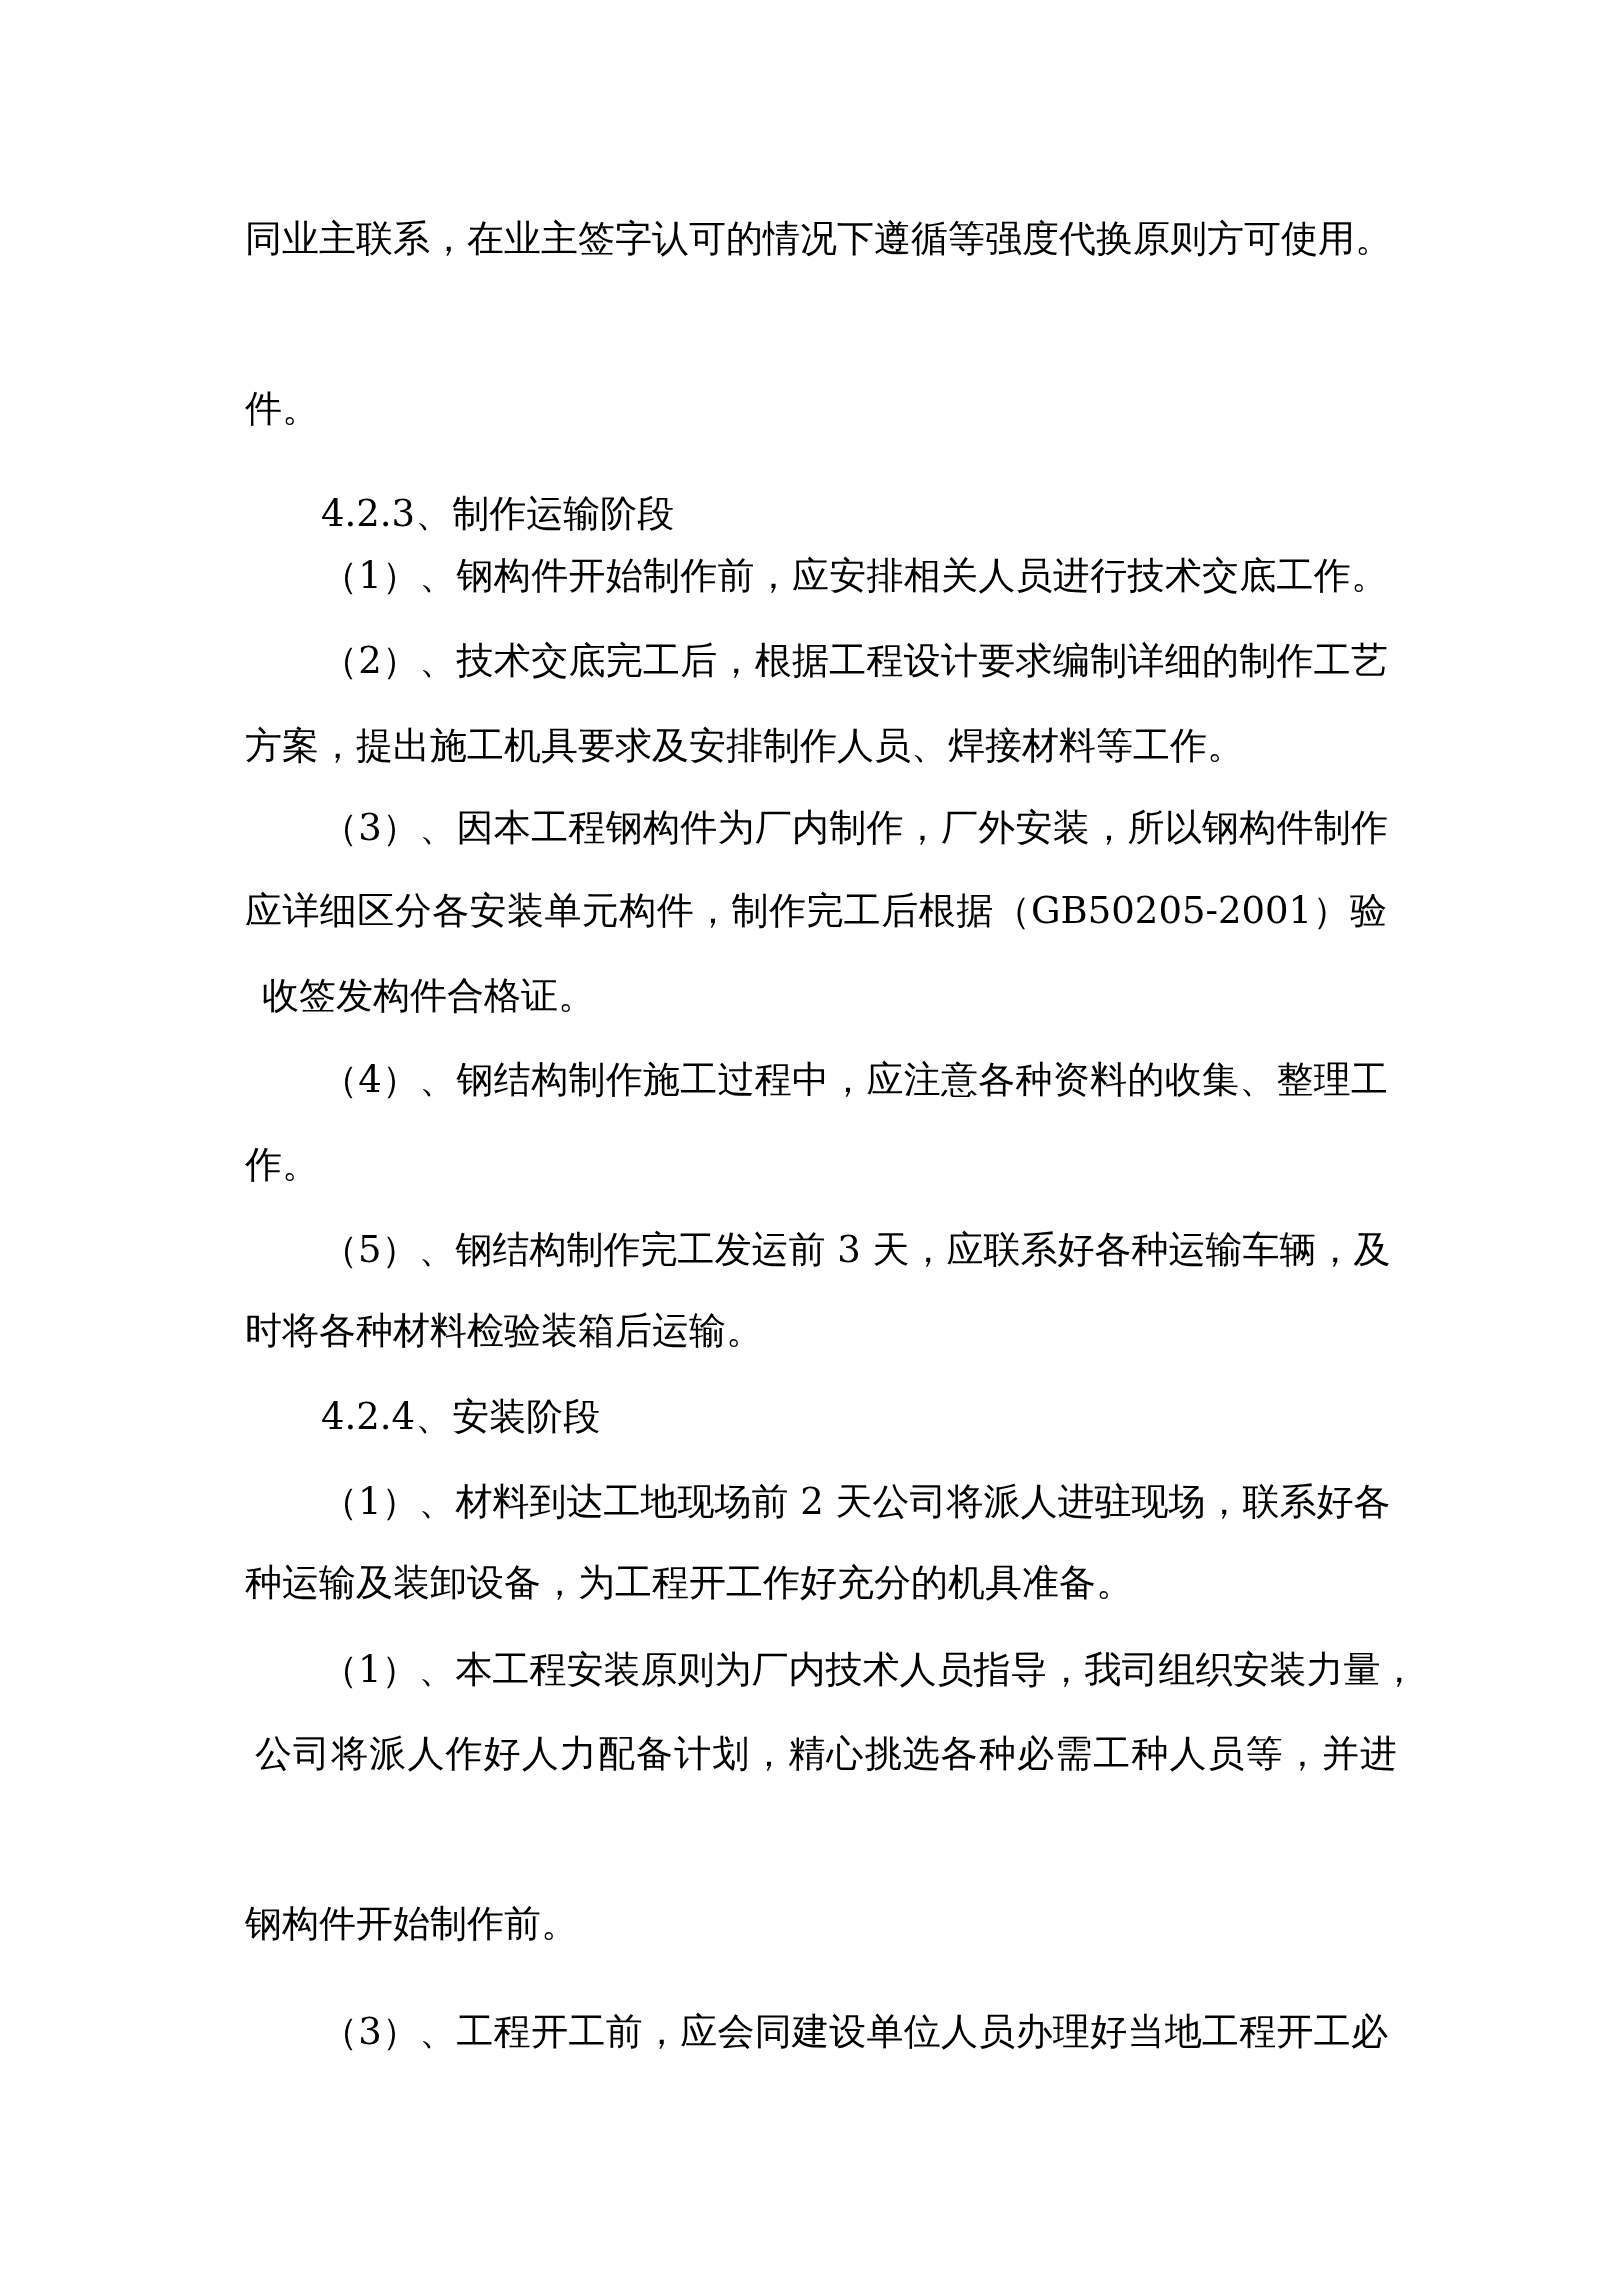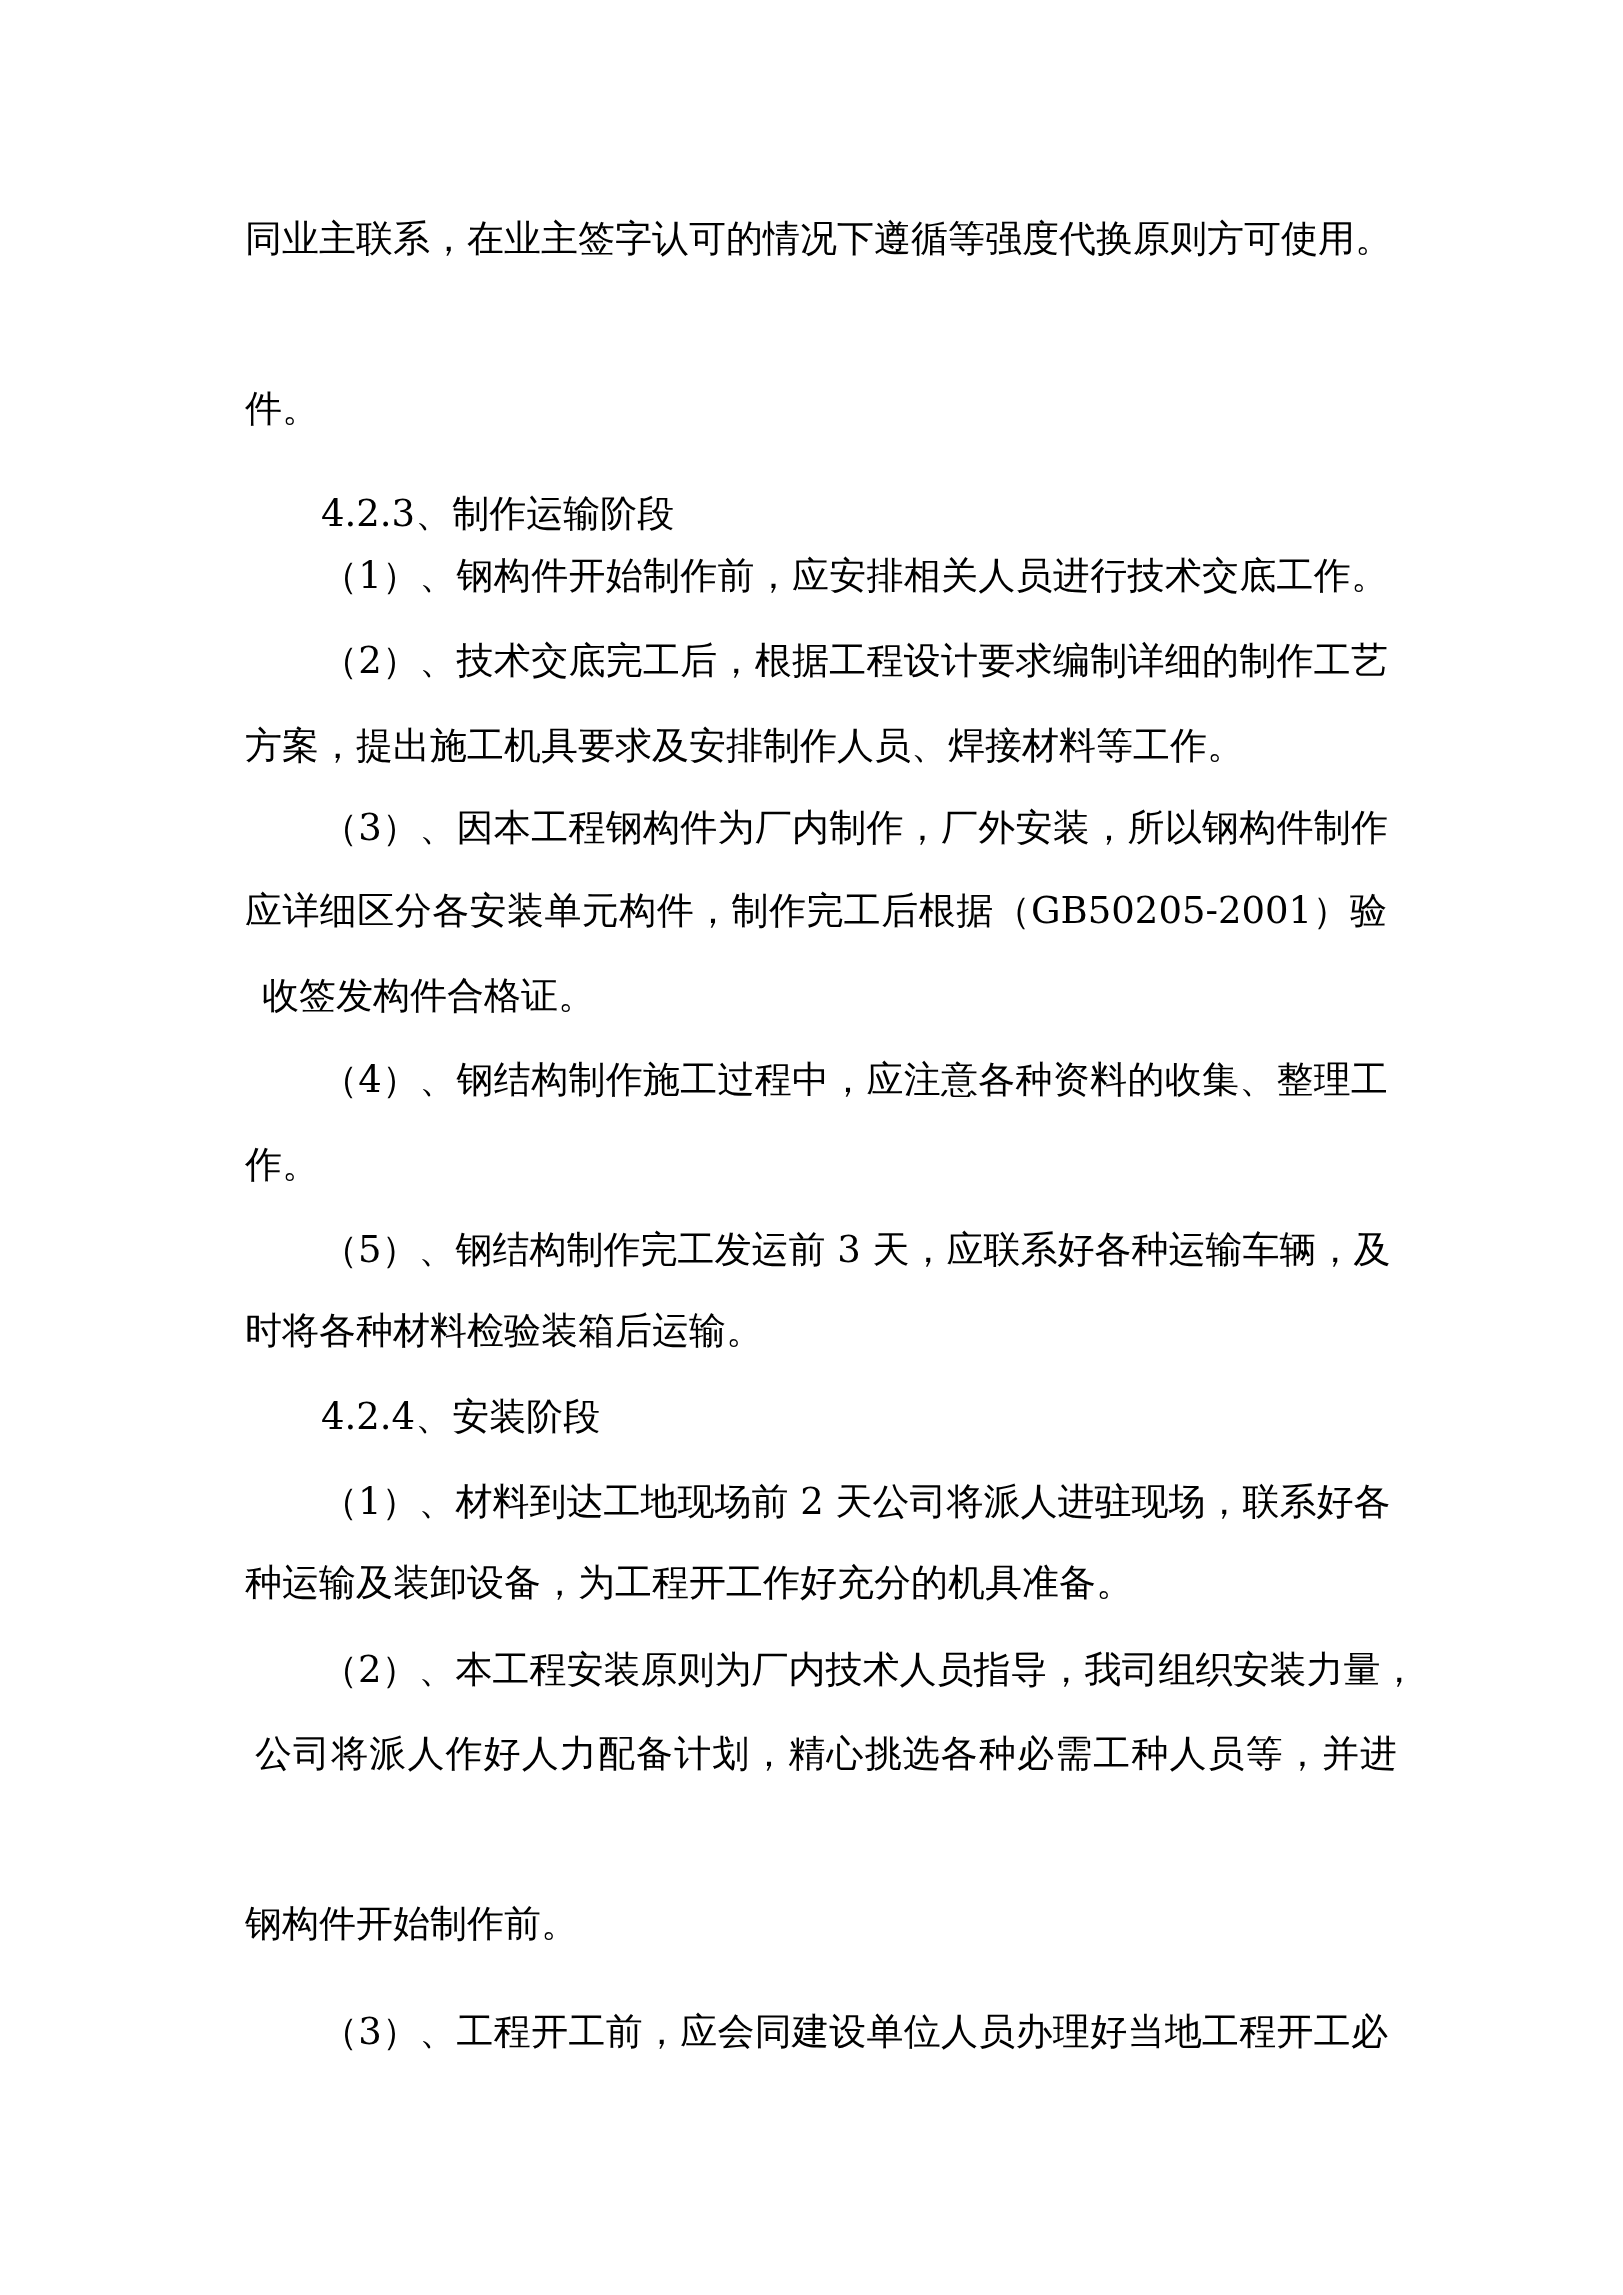--- a/index.html
+++ b/index.html
@@ -26,18 +26,18 @@
     <div class="line indent" style="top: 802px;">（3）、因本工程钢构件为厂内制作，厂外安装，所以钢构件制作</div>
     <div class="line" style="top: 885px;">应详细区分各安装单元构件，制作完工后根据（GB50205-2001）验</div>
     <div class="line last" style="top: 970px; margin-left: 17px;">收签发构件合格证。</div>
     <div class="line indent" style="top: 1054px;">（4）、钢结构制作施工过程中，应注意各种资料的收集、整理工</div>
     <div class="line last" style="top: 1139px;">作。</div>
     <div class="line indent" style="top: 1224px;">（5）、钢结构制作完工发运前 3 天，应联系好各种运输车辆，及</div>
     <div class="line last" style="top: 1305px;">时将各种材料检验装箱后运输。</div>
     <div class="line head last" style="top: 1391px;">4.2.4、安装阶段</div>
     <div class="line indent" style="top: 1476px;">（1）、材料到达工地现场前 2 天公司将派人进驻现场，联系好各</div>
     <div class="line last" style="top: 1557px;">种运输及装卸设备，为工程开工作好充分的机具准备。</div>
-    <div class="line indent" style="top: 1644px;">（2）、本工程安装原则为厂内技术人员指导，我司组织安装力量，</div>
+    <div class="line indent" style="top: 1644px;">（1）、本工程安装原则为厂内技术人员指导，我司组织安装力量，</div>
     <div class="line" style="top: 1728px; margin-left: 10px;">公司将派人作好人力配备计划，精心挑选各种必需工种人员等，并进</div>
     <div class="line last" style="top: 1898px;">钢构件开始制作前。</div>
     <div class="line indent" style="top: 1983px; margin-top: 23px;">（3）、工程开工前，应会同建设单位人员办理好当地工程开工必</div>
   </div>
 
 
 </body></html>

